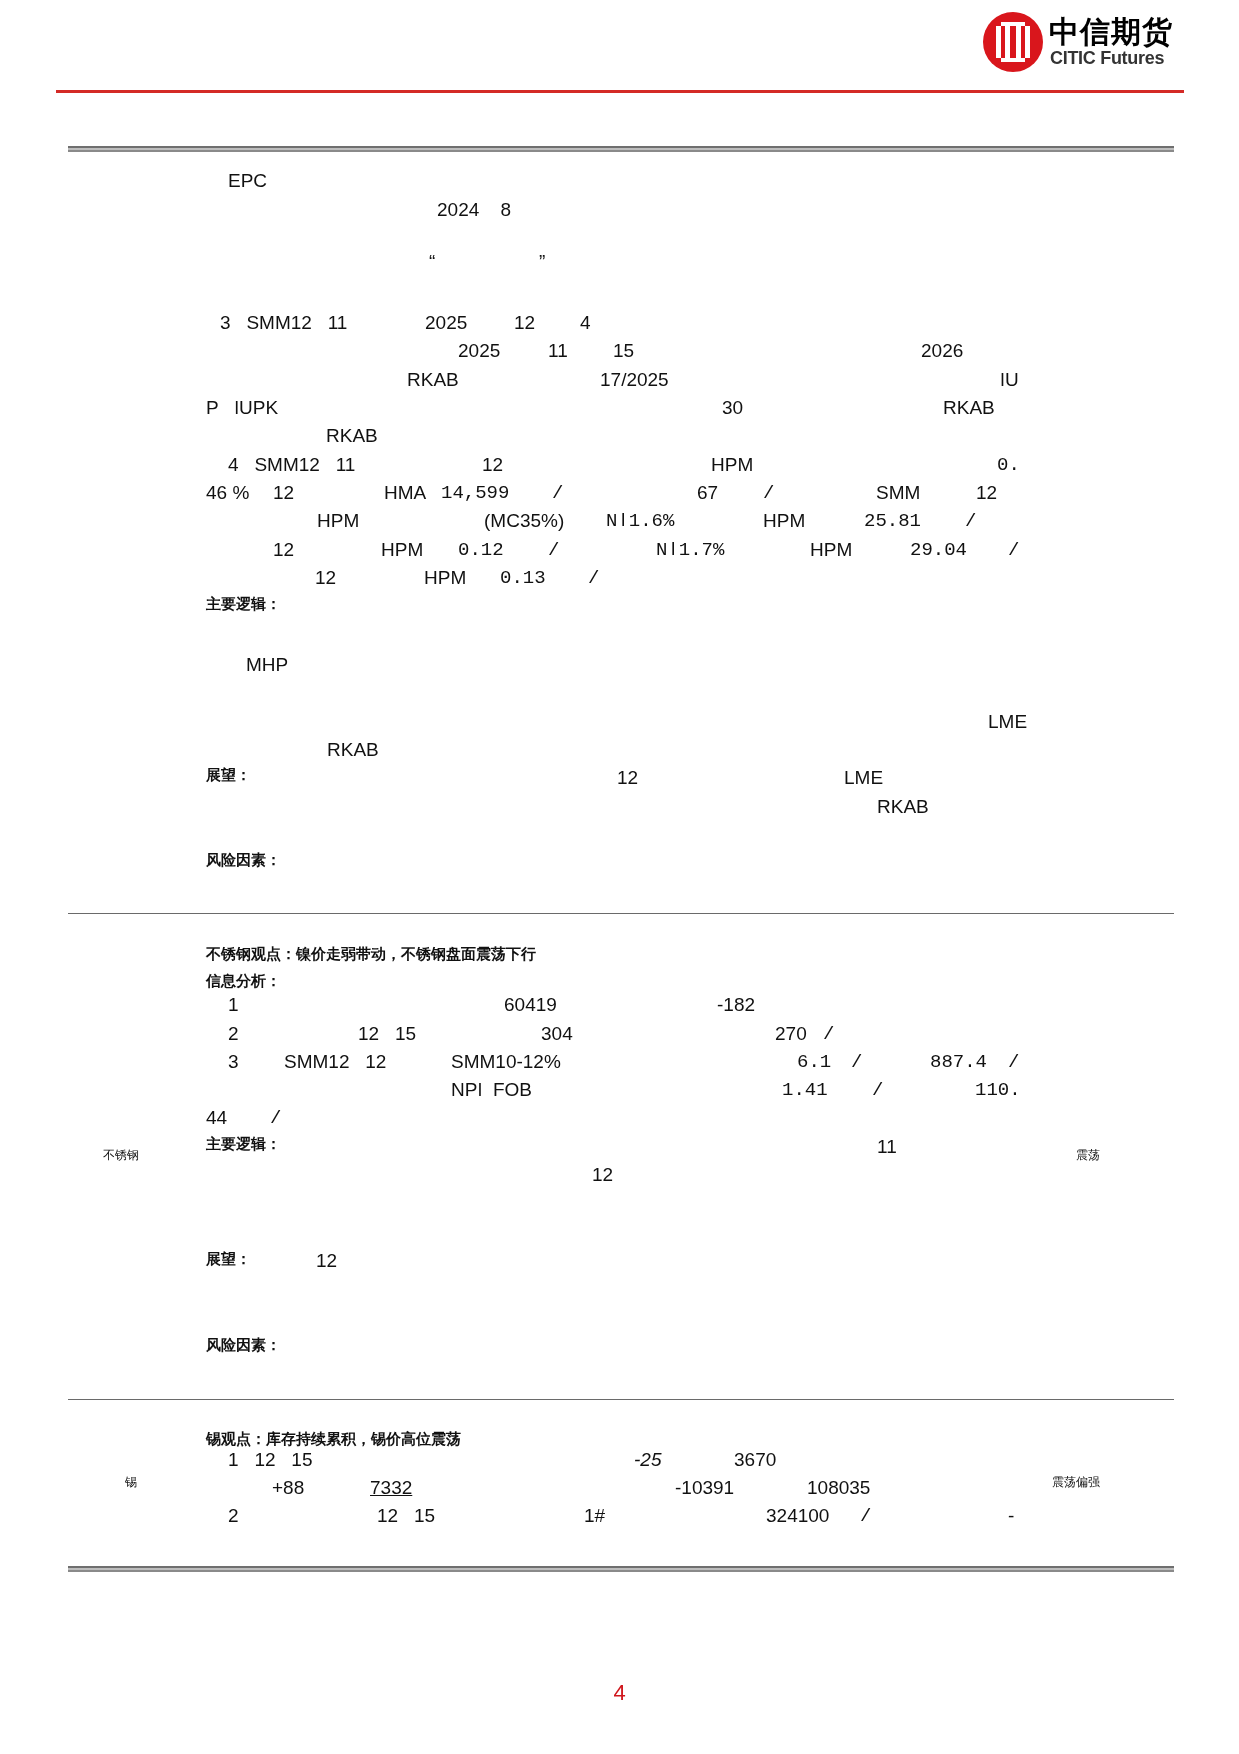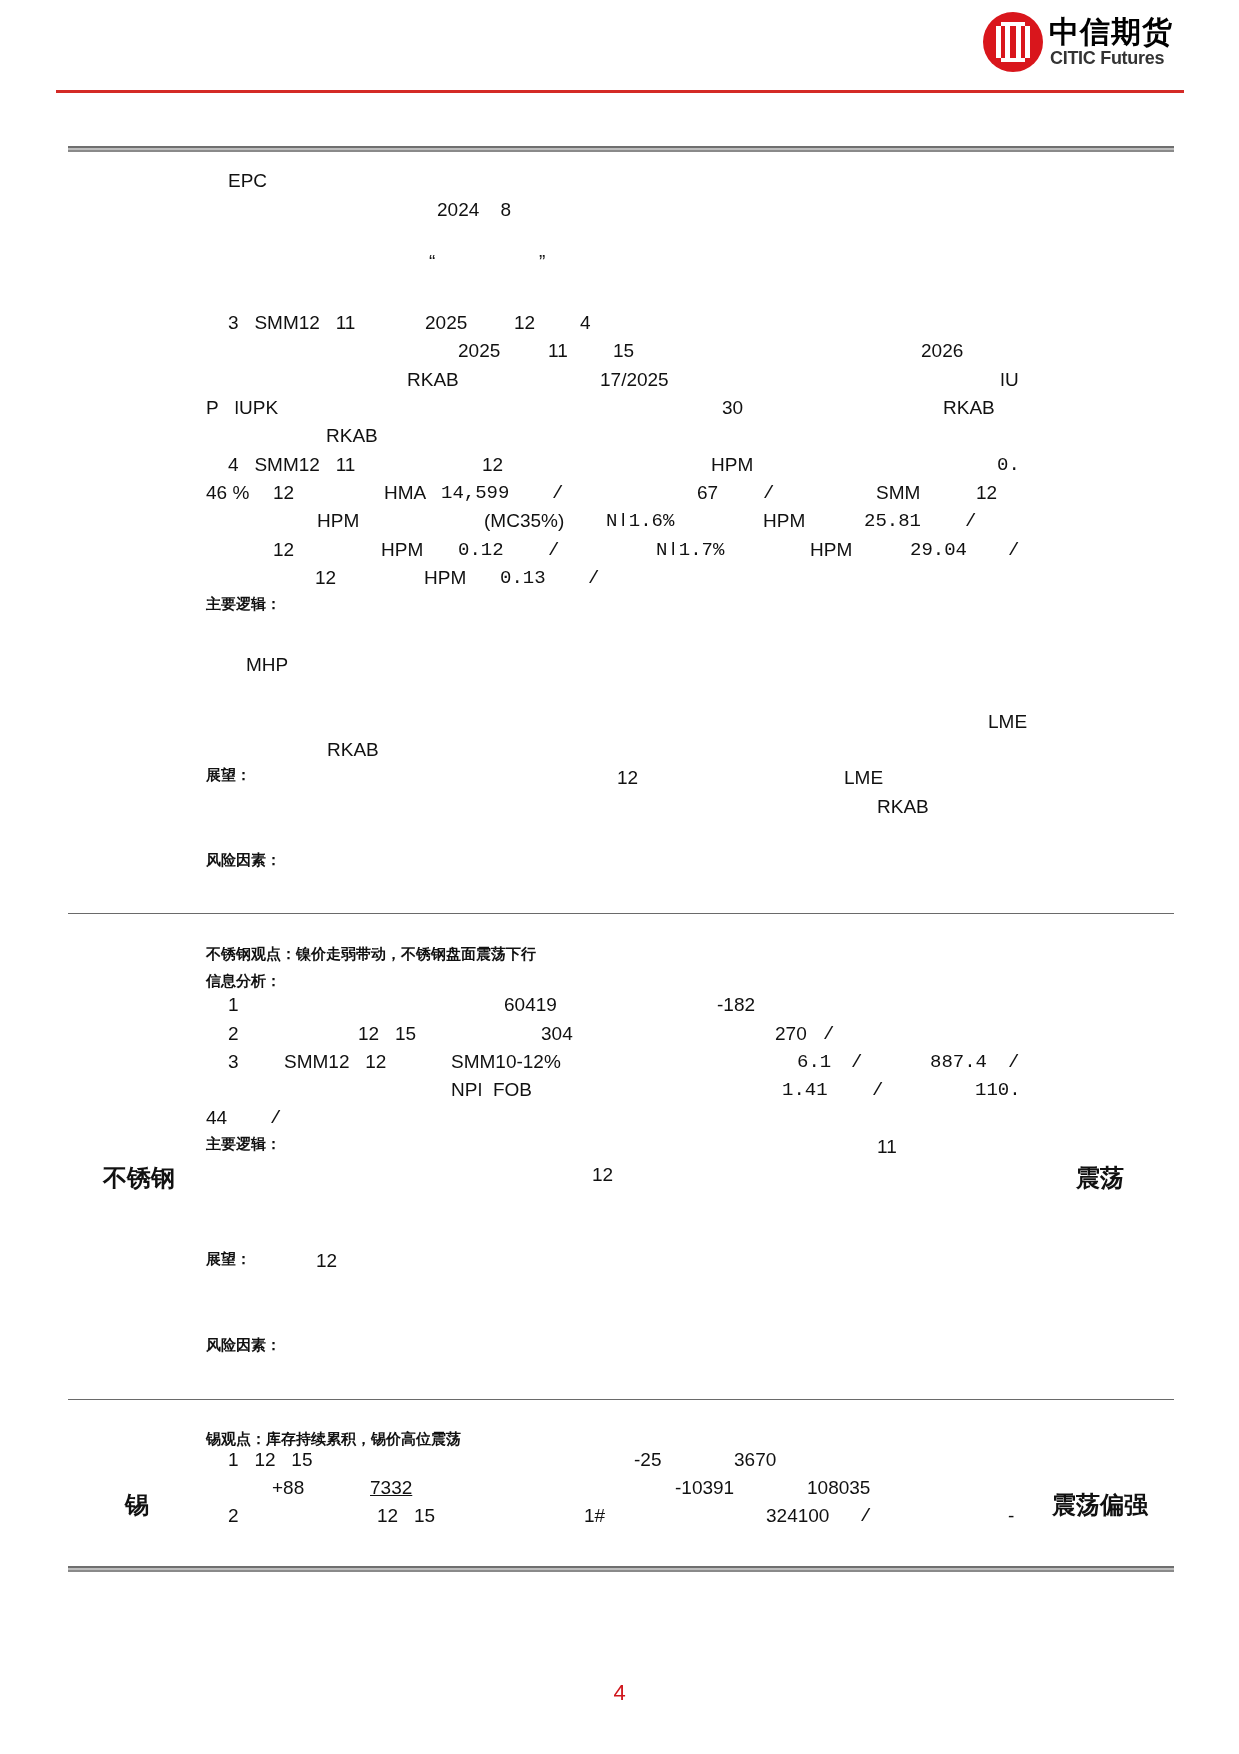--- a/index.html
+++ b/index.html
@@ -8,21 +8,21 @@
   .logo-circle { position:absolute; left:0; top:2px; width:60px; height:60px; border-radius:50%; background:#d9161c; }
   .logo-circle .bar { position:absolute; background:#fff; }
   .logo-cn { position:absolute; left:66px; top:2px; font-size:30px; font-weight:bold; letter-spacing:1px; color:#000000; font-family:"DejaVu Serif", serif; }
   .logo-en { position:absolute; left:67px; top:38px; font-size:18px; font-weight:bold; color:#333; font-family:"Liberation Sans", sans-serif; letter-spacing:-0.3px; }
   .red-rule { position:absolute; left:56px; top:90px; width:1128px; height:3px; background:#d42a26; }
   .dbl-rule { position:absolute; left:68px; width:1106px; height:6px; border-top:2px solid #6f6f6f; border-bottom:2px solid #8a8a8a; background:#bdbdbd; box-sizing:border-box; }
   .thin-rule { position:absolute; left:68px; width:1106px; height:1px; background:#6a6a6a; }
   .ln { position:absolute; font-size:19px; white-space:pre; color:#111; }
   .mono { font-family:"Liberation Mono", "DejaVu Sans Mono", monospace; font-size:19px; }
   .hd { position:absolute; font-size:15px; font-weight:bold; white-space:pre; font-family:"DejaVu Sans", sans-serif; }
-  .lbl { position:absolute; font-size:24px; font-weight:bold; white-space:pre; font-family:"DejaVu Sans", sans-serif;margin-top:15px; }
+  .lbl { position:absolute; font-size:12px; font-weight:normal; white-space:pre; font-family:"DejaVu Sans", sans-serif; }
   .page-num { position:absolute; left:0; width:1239px; top:1680px; text-align:center; font-size:22px; color:#d0161c; }
 </style>
 </head>
 <body>
 
 <div class="logo">
   <div class="logo-circle">
     <div class="bar" style="left:13px;top:14px;width:5px;height:32px;"></div>
     <div class="bar" style="left:22px;top:10px;width:5px;height:40px;"></div>
     <div class="bar" style="left:33px;top:10px;width:5px;height:40px;"></div>
@@ -35,21 +35,21 @@
 </div>
 <div class="red-rule"></div>
 
 <div class="dbl-rule" style="top:146px;"></div>
 
 <div id="nickel-lines">
     <div class="ln" style="left: 228px; top: 170px;">EPC</div>
     <div class="ln" style="left: 437px; top: 199px;">2024    8</div>
     <div class="ln" style="left: 429px; top: 251px;">“</div>
     <div class="ln" style="left: 539px; top: 251px;">”</div>
-    <div class="ln" style="left: 228px; top: 312px; text-align: center;">3   SMM12   11</div>
+    <div class="ln" style="left: 220px; top: 312px; text-align: center;">3   SMM12   11</div>
     <div class="ln" style="left: 425px; top: 312px;">2025</div>
     <div class="ln" style="left: 514px; top: 312px;">12</div>
     <div class="ln" style="left: 580px; top: 312px;">4</div>
     <div class="ln" style="left: 458px; top: 340px;">2025</div>
     <div class="ln" style="left: 548px; top: 340px;">11</div>
     <div class="ln" style="left: 613px; top: 340px;">15</div>
     <div class="ln" style="left: 921px; top: 340px;">2026</div>
     <div class="ln" style="left: 407px; top: 369px;">RKAB</div>
     <div class="ln" style="left: 600px; top: 369px;">17/2025</div>
     <div class="ln" style="left: 1000px; top: 369px;">ǀU</div>
@@ -139,21 +139,21 @@
     <div class="hd" style="left: 206px; top: 1336px;">风险因素：</div>
   </div>
 
 <div class="thin-rule" style="top:1399px;"></div>
 
 <div class="hd" style="left:206px;top:1430px;">锡观点：库存持续累积，锡价高位震荡</div>
 <div class="lbl" style="left:125px;top:1474px;">锡</div>
 <div class="lbl" style="left:1052px;top:1474px;">震荡偏强</div>
 <div id="tin-lines">
     <div class="ln" style="left: 228px; top: 1449px;">1   12   15</div>
-    <div class="ln" style="left: 634px; top: 1449px;">-25</div>
+    <div class="ln" style="left: 634px; top: 1449px; font-style: italic;">-25</div>
     <div class="ln" style="left: 734px; top: 1449px;">3670</div>
     <div class="ln" style="left: 272px; top: 1477px;">+88</div>
     <div class="ln" style="left: 370px; top: 1477px; text-decoration: underline;">7332</div>
     <div class="ln" style="left: 675px; top: 1477px;">-10391</div>
     <div class="ln" style="left: 807px; top: 1477px;">108035</div>
     <div class="ln" style="left: 228px; top: 1505px;">2</div>
     <div class="ln" style="left: 377px; top: 1505px;">12   15</div>
     <div class="ln" style="left: 584px; top: 1505px;">1#</div>
     <div class="ln" style="left: 766px; top: 1505px;">324100</div>
     <div class="ln mono" style="left: 860px; top: 1505px;">/</div>

